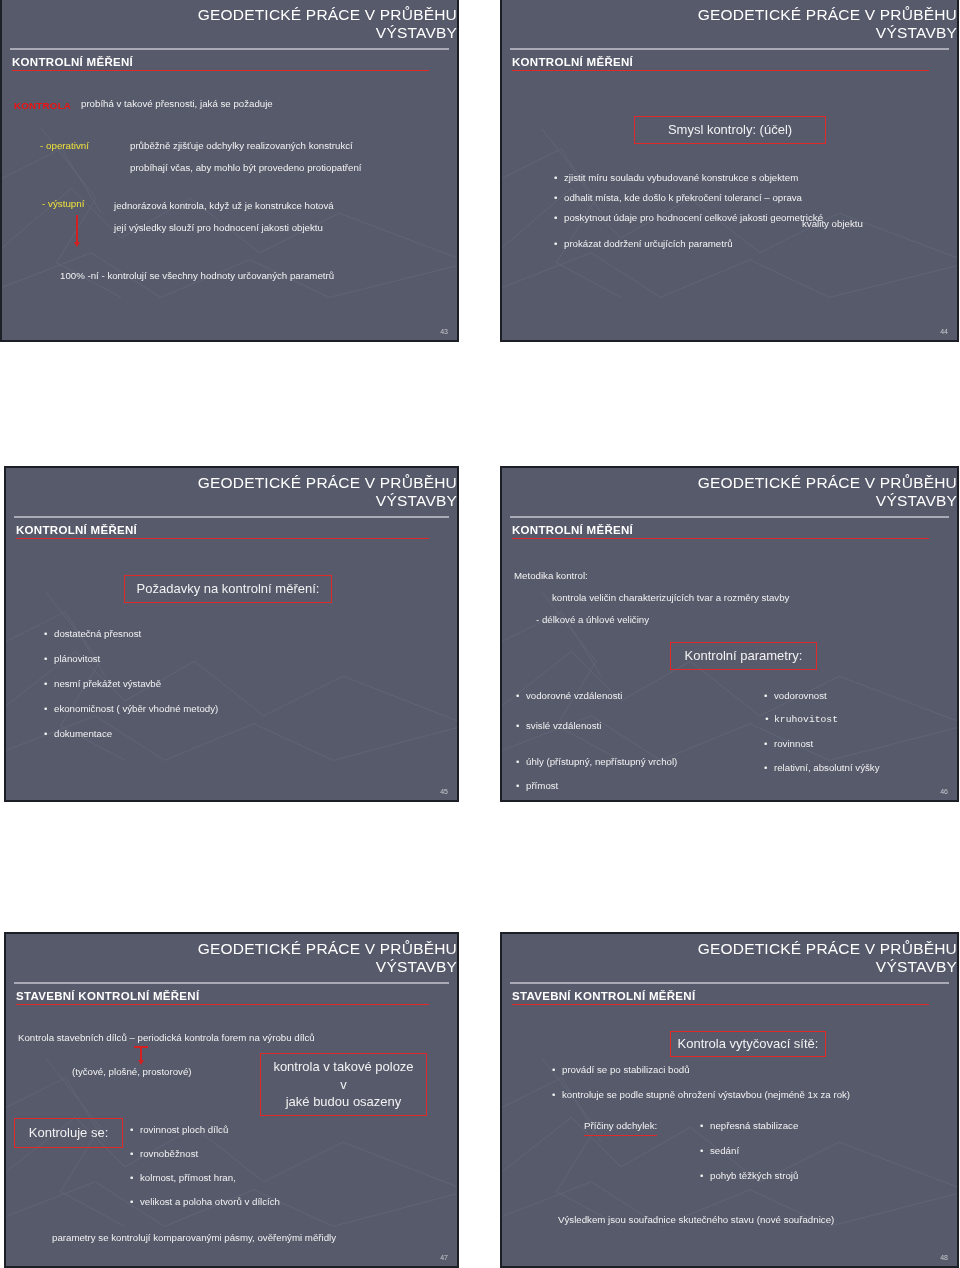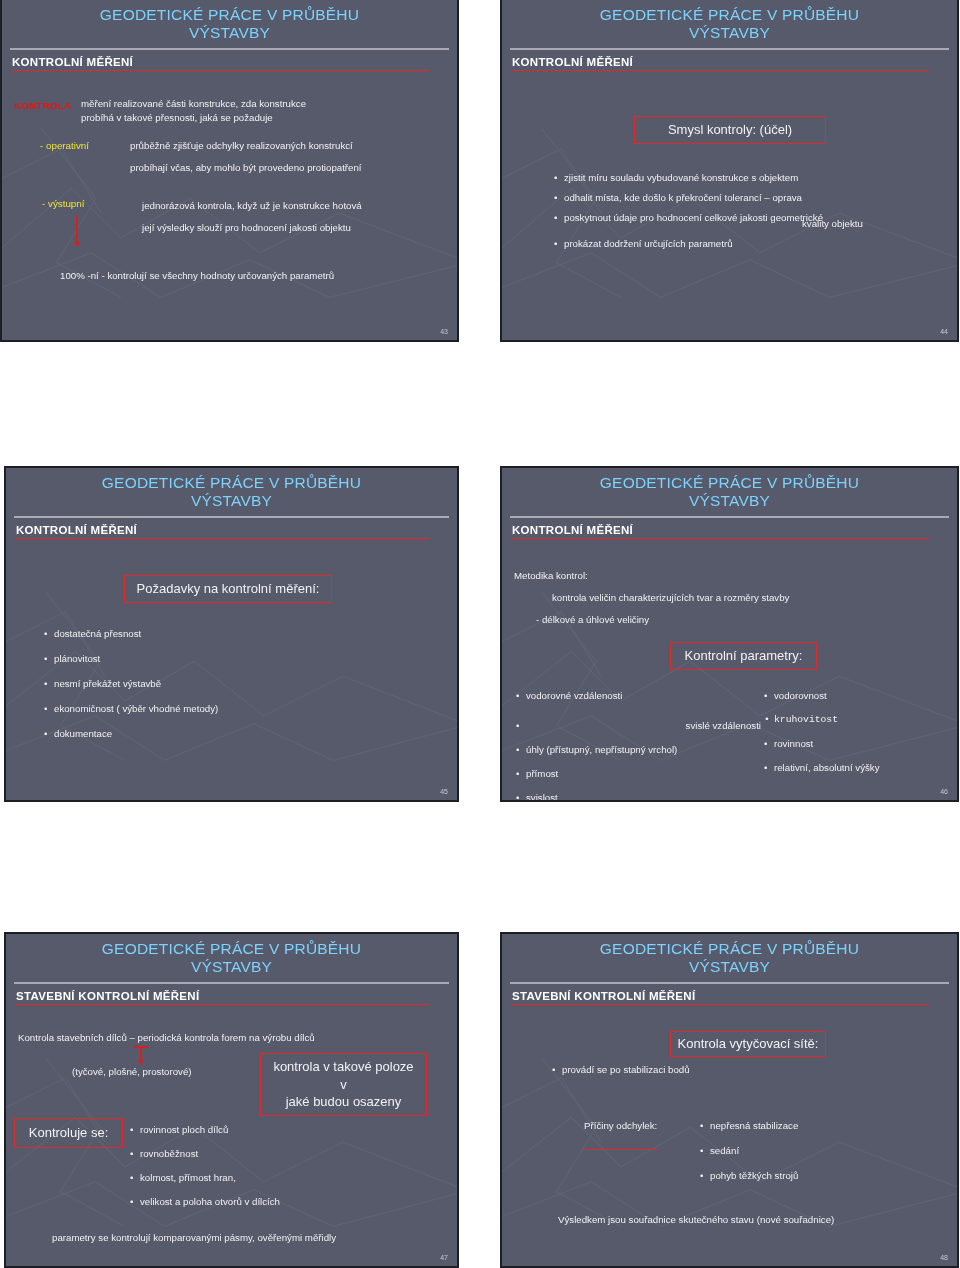--- a/index.html
+++ b/index.html
@@ -34,25 +34,25 @@
     pointer-events: none;
     opacity: 0.5;
   }
   .slide-inner {
     position: relative;
     width: 100%;
     height: 100%;
   }
 
   .title {
-    text-align: center;
+    text-align: right;
     font-size: 15.5px;
     line-height: 1.18;
     letter-spacing: 0.2px;
-    color: #7dd3fc;
+    color: #ffffff;
     padding-top: 6px;
     font-weight: 400;
   }
   .title .l2 { display: block; }
 
   .title-rule {
     height: 2px;
     background: #a9aab5;
     margin: 5px 8px 0 8px;
   }
@@ -94,21 +94,21 @@
     padding: 4px 10px;
     text-align: center;
     font-size: 13px;
     color: #f2f2f2;
     line-height: 1.35;
   }
 
   .redunder {
     border-bottom: 1.8px solid #e02a2a;
     display: inline-block;
-    padding-bottom: 16px;
+    padding-bottom: 2px;
     text-align: right;
   }
 
   ul.bullets {
     list-style: none;
     margin: 0;
     padding: 0;
   }
   ul.bullets li {
     position: relative;
@@ -166,32 +166,31 @@
         <span>GEODETICKÉ PRÁCE V PRŮBĚHU</span>
         <span class="l2">VÝSTAVBY</span>
       </div>
       <div class="title-rule"></div>
       <div class="section">KONTROLNÍ MĚŘENÍ</div>
       <div class="section-rule"></div>
 
       <div class="body">
         <div class="abs red-label" style="left:12px; top:28px;">KONTROLA</div>
         <div class="abs" style="left:79px; top:26px; width:360px;">
-          <div>měření realizované části konstrukce, zda konstrukce</div>
           <div>probíhá v takové přesnosti, jaká se požaduje</div>
         </div>
 
         <div class="abs yellow-label" style="left:38px; top:68px;">- operativní</div>
         <div class="abs" style="left:128px; top:68px; width:330px;">
           <div style="margin-bottom:8px;">průběžně zjišťuje odchylky realizovaných konstrukcí</div>
           <div>probíhají včas, aby mohlo být provedeno protiopatření</div>
         </div>
 
         <div class="abs yellow-label" style="left:40px; top:126px;">- výstupní</div>
-        <div class="abs" style="left:140px; top:128px; width:330px;">
+        <div class="abs" style="left:112px; top:128px; width:330px;">
           <div style="margin-bottom:8px;">jednorázová kontrola, když už je konstrukce hotová</div>
           <div>její výsledky slouží pro hodnocení jakosti objektu</div>
         </div>
 
         <div class="arrow-down" style="left:74px; top:144px; height:28px;"></div>
         <div class="arrow-head" style="left:71.5px; top:171px;"></div>
 
         <div class="abs" style="left:58px; top:198px; width:395px;">
           <div>100% -ní  - kontrolují se všechny hodnoty určovaných parametrů</div>
         </div>
@@ -297,21 +296,21 @@
         <div class="abs" style="left:12px; top:30px;">Metodika kontrol:</div>
         <div class="abs" style="left:28px; top:52px; width:420px;padding-left:22px;">kontrola veličin charakterizujících tvar a rozměry stavby</div>
         <div class="abs" style="left:34px; top:74px; width:420px;">- délkové a úhlové veličiny</div>
 
         <div class="abs" style="left:168px; top:103px;">
           <div class="redbox" style="width:125px;">Kontrolní parametry:</div>
         </div>
 
         <ul class="bullets abs" style="left:14px; top:150px; width:245px;">
           <li style="margin-bottom:16px;">vodorovné vzdálenosti</li>
-          <li style="margin-bottom:10px;text-align:right;">svislé vzdálenosti</li>
+          <li style="margin-bottom:22px;">svislé vzdálenosti</li>
           <li style="margin-bottom:10px;">úhly (přístupný, nepřístupný vrchol)</li>
           <li style="margin-bottom:10px;">přímost</li>
           <li>svislost</li>
         </ul>
 
         <ul class="bullets abs" style="left:262px; top:150px; width:195px;">
           <li style="margin-bottom:10px;">vodorovnost</li>
           <li style="margin-bottom:10px;font-family:Liberation Mono, monospace;">kruhovitost</li>
           <li style="margin-bottom:10px;">rovinnost</li>
           <li>relativní, absolutní výšky</li>
@@ -392,20 +391,21 @@
       <div class="section">STAVEBNÍ KONTROLNÍ MĚŘENÍ</div>
       <div class="section-rule"></div>
 
       <div class="body">
         <div class="abs" style="left:168px; top:26px;">
           <div class="redbox" style="width:142px; padding:3px 6px;">Kontrola vytyčovací sítě:</div>
         </div>
 
         <ul class="bullets abs" style="left:50px; top:58px; width:400px;">
           <li style="margin-bottom:11px;">provádí se po stabilizaci bodů</li>
+          <li>kontroluje se podle stupně ohrožení výstavbou (nejméně 1x za rok)</li>
         </ul>
 
         <div class="abs" style="left:82px; top:114px;">
           <span class="redunder">Příčiny odchylek:</span>
         </div>
 
         <ul class="bullets abs" style="left:198px; top:114px; width:230px;">
           <li style="margin-bottom:11px;">nepřesná stabilizace</li>
           <li style="margin-bottom:11px;">sedání</li>
           <li>pohyb těžkých strojů</li>

